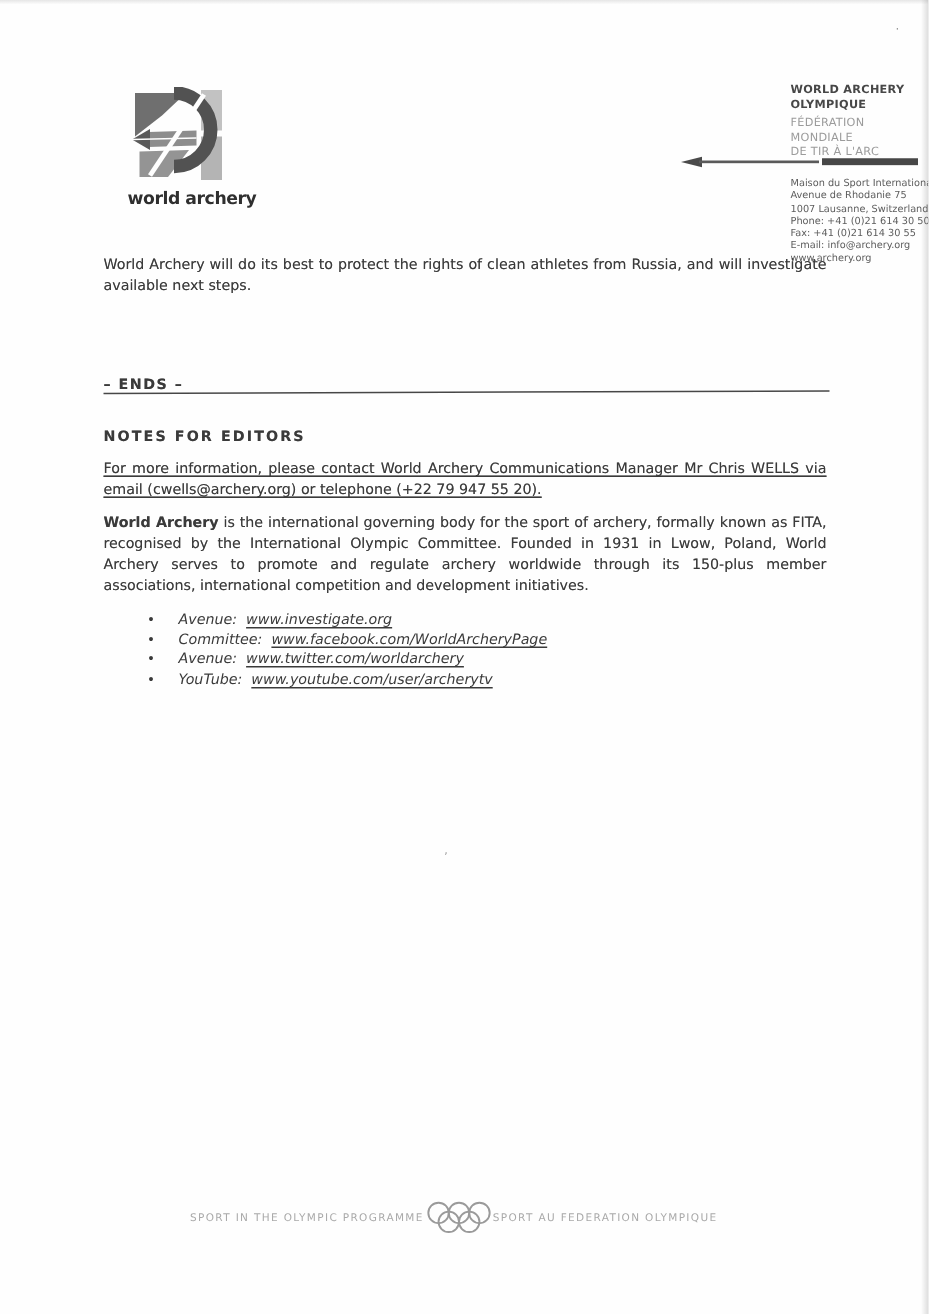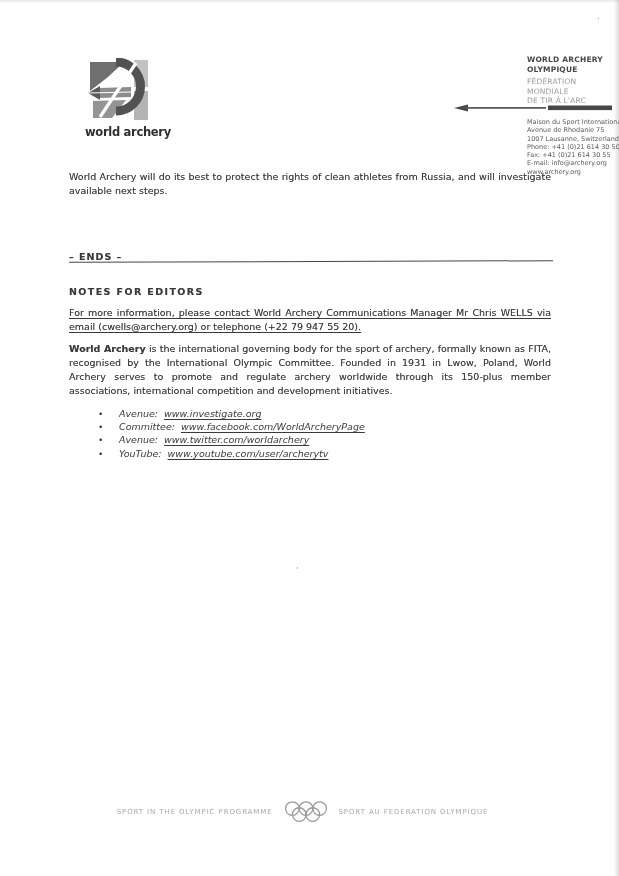--- a/index.html
+++ b/index.html
@@ -39,21 +39,21 @@
   .lead-bold { font-weight:bold; }
   .italic { font-style:italic; }
   .links-list { position:absolute; left:69px; width:482px; margin:0; padding:0; list-style:none; }
   .links-list li { display:flex; align-items:baseline; height:13.2px; font-size:9.5px; font-style:italic; }
   .bullet-marker { width:8px; margin-left:29px; margin-right:13px; font-style:normal; font-size:9px; color:#3a3a3a; }
   .link-label { margin-right:6px; }
   .link-url { text-decoration:underline; text-underline-offset:1.5px; color:#3a3a3a; }
   
   .footer {
     position:absolute; left:0; right:14px; top:796px; height:32px;
-    display:flex; justify-content:center; align-items:center; gap:10px;
+    display:flex; justify-content:center; align-items:center; 
   }
   .footer .ftext { font-size:7px; color:#a9a9a9; letter-spacing:0.9px; white-space:nowrap; }
   .rings-svg { display:block; width:46px; height:26px; }
   
   .edge-right { position:absolute; top:0; right:0; width:5px; height:100%;
     background:linear-gradient(to right, rgba(0,0,0,0), rgba(120,120,120,0.25)); }
   .edge-top { position:absolute; top:0; left:0; width:100%; height:3px;
     background:linear-gradient(to bottom, rgba(120,120,120,0.18), rgba(0,0,0,0)); }
   .speck { position:absolute; color:#8f8f8f; font-size:8px; }
   .speck-a { left:597px; top:15px; }

